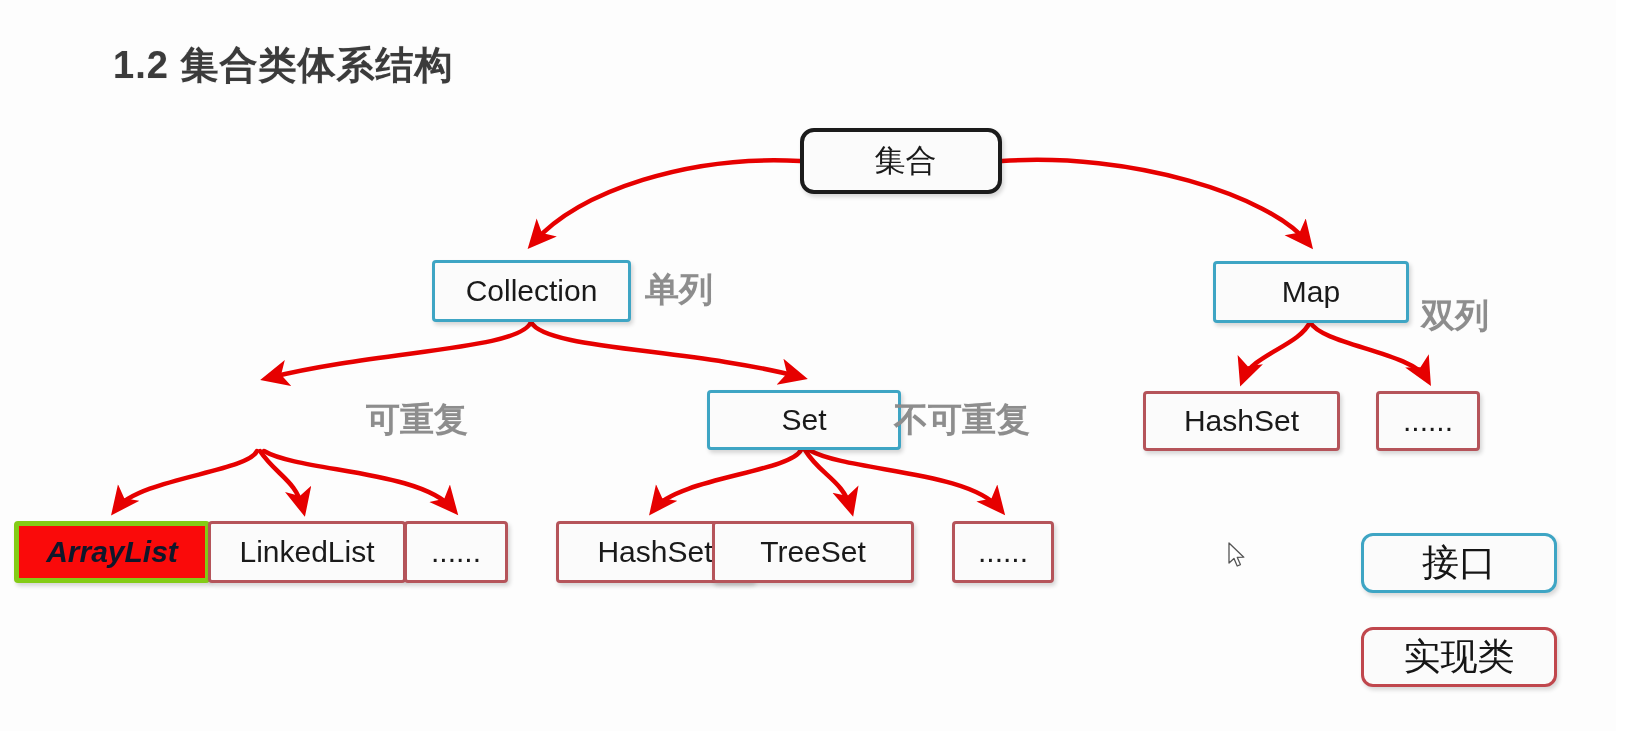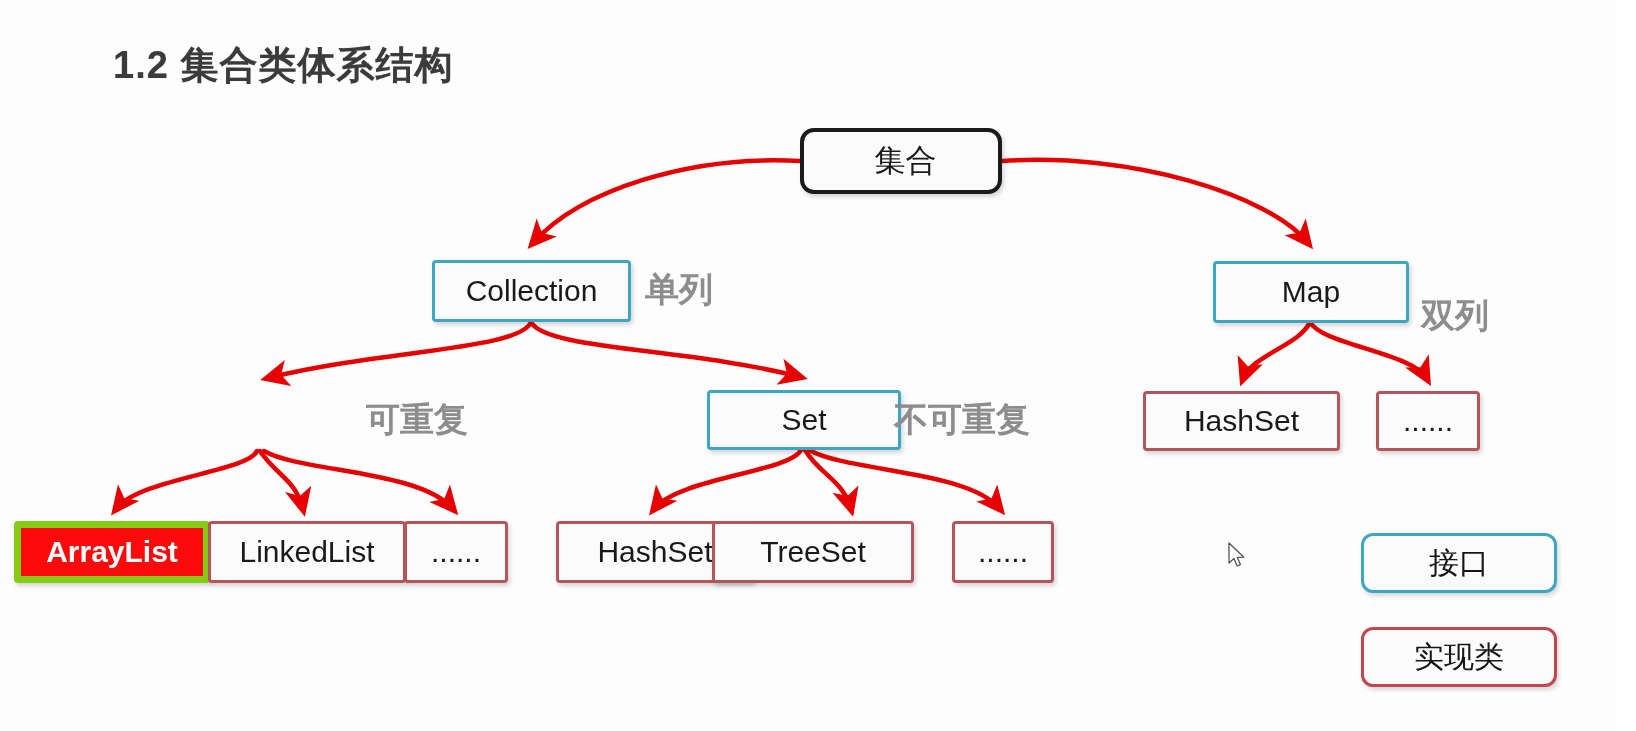--- a/index.html
+++ b/index.html
@@ -59,24 +59,25 @@
     font-size: 31px;
     padding-left: 9px;
   }
   .node.iface {
     border: 3px solid #3ea5c4;
   }
   .node.impl {
     border: 3px solid #b5545a;
   }
   .node.impl-hl {
-    border: 7px solid #84cc16;
+    border: 5px solid #84cc16;
     background: #fa0a0a;
-    color: #ffffff;
+    color: #0f172a;
     font-weight: bold;
+    font-style: italic;
   }
 
   
   .annot {
     position: absolute;
     font-size: 34px;
     font-weight: bold;
     color: #8d8d8d;
     white-space: nowrap;
     text-shadow: 0 0 1px rgba(0,0,0,0.12);
@@ -84,21 +85,21 @@
 
   
   .legend-box {
     position: absolute;
     box-sizing: border-box;
     display: flex;
     align-items: center;
     justify-content: center;
     background: #fbfbfb;
     border-radius: 12px;
-    font-size: 30px;
+    font-size: 37px;
     color: #161616;
     white-space: nowrap;
     box-shadow: 2px 3px 4px rgba(0,0,0,0.15);
   }
   .legend-box.iface { border: 3px solid #3ea5c4; }
   .legend-box.impl  { border: 3px solid #c0474d; }
 
   
   #cursor {
     position: absolute;

